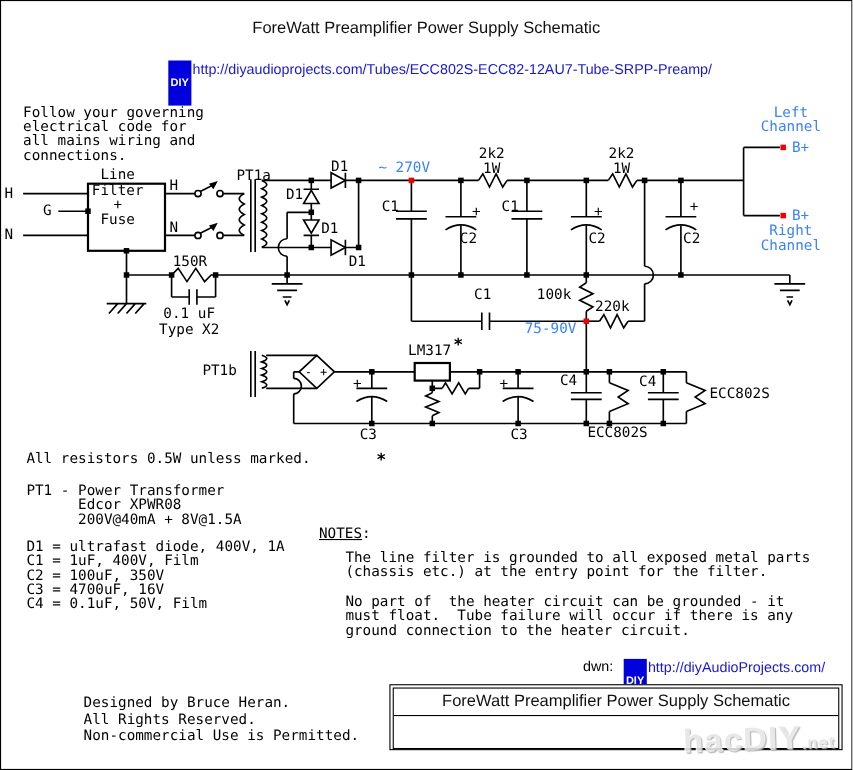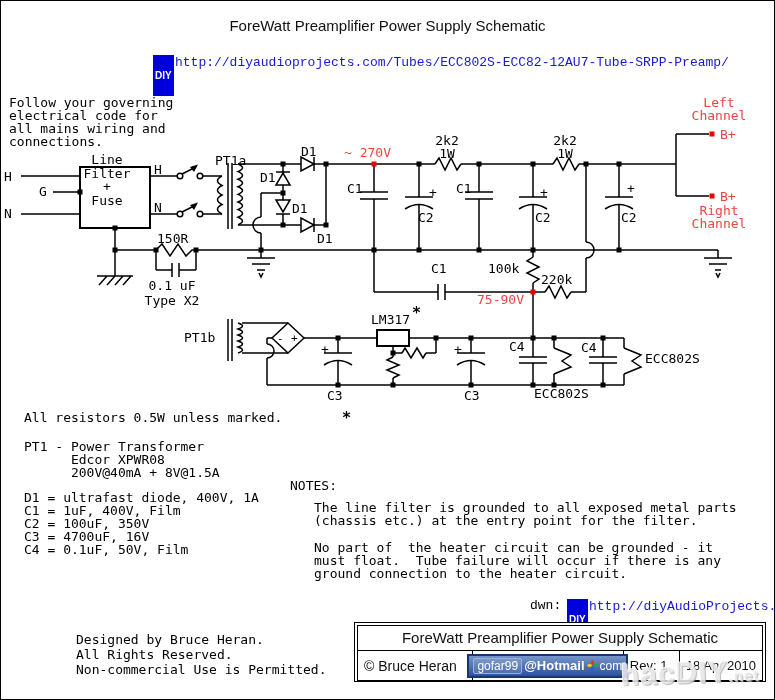--- a/index.html
+++ b/index.html
@@ -1,21 +1,21 @@
 <!DOCTYPE html>
 <html><head>
 <meta charset="utf-8">
 <style>
   html,body{margin:0;padding:0;background:#fff}
   #page{position:relative;width:773px;height:698px;background:#fff;border:1px solid #000;
         font-family:"DejaVu Sans Mono",monospace;overflow:hidden}
   .lbl{position:absolute;font:13px/13px "DejaVu Sans Mono",monospace;color:#000;white-space:pre}
   .ctr{text-align:center}
-  .red{color:#ef4444}
-  .sans{font-family:Liberation Mono, monospace}
+  .red{color:#3b82f6}
+  .sans{font-family:Liberation Sans, sans-serif}
   .lh14{line-height:14px}.lh15{line-height:15px}.lh135{line-height:13.5px}
   .linktext{color:#1717d6;text-decoration:none}
   .diy{position:absolute;background:#0000dd;color:#fff;font:bold 10px/13px "Liberation Sans",sans-serif;
        padding:14px 2px;letter-spacing:0}
   .page-title{position:absolute;left:0;top:16px;width:100%;text-align:center;
        font:15px "Liberation Sans",sans-serif;color:#111}
   .star{position:absolute;font:bold 15px/13px "DejaVu Sans Mono",monospace;color:#000}
   svg.schem{position:absolute;left:0;top:0}
   
   .tb-outer{position:absolute;left:353px;top:621px;width:406px;height:54px;border:1px solid #000;
@@ -210,21 +210,21 @@
         <rect x="529.5" y="288.5" width="5" height="5"></rect>
       <rect x="708.5" y="130.5" width="5" height="5"></rect>
         <rect x="708.5" y="192.5" width="5" height="5"></rect>
     </g>
   </svg>
 
   <div class="page-title">ForeWatt Preamplifier Power Supply Schematic</div>
   <span class="diy" style="left:152px;top:54px">DIY</span>
   <a class="lbl sans linktext" style="left:174px;top:55px" href="#">http://diyaudioprojects.com/Tubes/ECC802S-ECC82-12AU7-Tube-SRPP-Preamp/</a>
 
-  <div class="lbl" style="left:8px;top:95px">Follow your governing
+  <div class="lbl" style="left:20px;top:95px">Follow your governing
 electrical code for
 all mains wiring and
 connections.</div>
   <div class="lbl" style="left:3px;top:169px">H</div>
   <div class="lbl" style="left:38px;top:184px">G</div>
   <div class="lbl" style="left:3px;top:206px">N</div>
   <div class="lbl ctr lh135" style="left:80px;top:152px;width:52px">Line
 Filter
 +
 Fuse</div>
@@ -283,53 +283,35 @@
   <div class="lbl" style="left:23px;top:410px">All resistors 0.5W unless marked.</div>
   <div class="lbl" style="left:23px;top:439px">PT1 - Power Transformer
       Edcor XPWR08
       200V@40mA + 8V@1.5A</div>
   <div class="lbl" style="left:23px;top:490px">D1 = ultrafast diode, 400V, 1A
 C1 = 1uF, 400V, Film
 C2 = 100uF, 350V
 C3 = 4700uF, 16V
 C4 = 0.1uF, 50V, Film</div>
   <div class="star" style="left:341px;top:411px">*</div>
-  <div class="lbl" style="left:289px;top:478px"><span style="">NOTES</span><span>:</span></div>
+  <div class="lbl" style="left:289px;top:478px"><span style="text-decoration:underline">NOTES</span><span>:</span></div>
   <div class="lbl" style="left:313px;top:500px">The line filter is grounded to all exposed metal parts
 (chassis etc.) at the entry point for the filter.</div>
   <div class="lbl" style="left:313px;top:540px">No part of  the heater circuit can be grounded - it
 must float.  Tube failure will occur if there is any
 ground connection to the heater circuit.</div>
 
   <div class="lbl sans" style="left:529px;top:598px">dwn:</div>
   <span class="diy" style="left:566px;top:598px">DIY</span>
   <a class="lbl sans linktext" style="left:588px;top:599px" href="#">http://diyAudioProjects.com/</a>
   <div class="lbl lh15" style="left:75px;top:631px">Designed by Bruce Heran.
 All Rights Reserved.
 Non-commercial Use is Permitted.</div>
 
   <div class="tb-outer">
     <div class="tb-inner">
       <div class="tb-title">ForeWatt Preamplifier Power Supply Schematic</div>
-      <div class="tb-row">
-        <div class="tb-cell cell-author">© Bruce Heran</div>
-        <div class="tb-cell cell-email">
-          <div class="email-badge">
-            <span class="email-user">gofar99</span>
-            <span class="email-domain">@Hotmail</span>
-            <svg width="11" height="11" viewBox="0 0 12 12">
-              <ellipse cx="6" cy="2.8" rx="1.6" ry="2.6" fill="#dd3322"></ellipse>
-              <ellipse cx="6" cy="2.8" rx="1.6" ry="2.6" fill="#22aa33" transform="rotate(90 6 6)"></ellipse>
-              <ellipse cx="6" cy="2.8" rx="1.6" ry="2.6" fill="#2266cc" transform="rotate(180 6 6)"></ellipse>
-              <ellipse cx="6" cy="2.8" rx="1.6" ry="2.6" fill="#ffcc00" transform="rotate(270 6 6)"></ellipse>
-            </svg>
-            <span class="email-tld">com</span>
-          </div>
-        </div>
-        <div class="tb-cell cell-rev">Rev: 1</div>
-        <div class="tb-cell cell-date">18 Apr 2010</div>
-      </div>
     </div>
   </div>
 
   <div class="wm"><span>hacDIY</span><span class="wm-net">.net</span></div>
 
 </div>
 
 </body></html>

